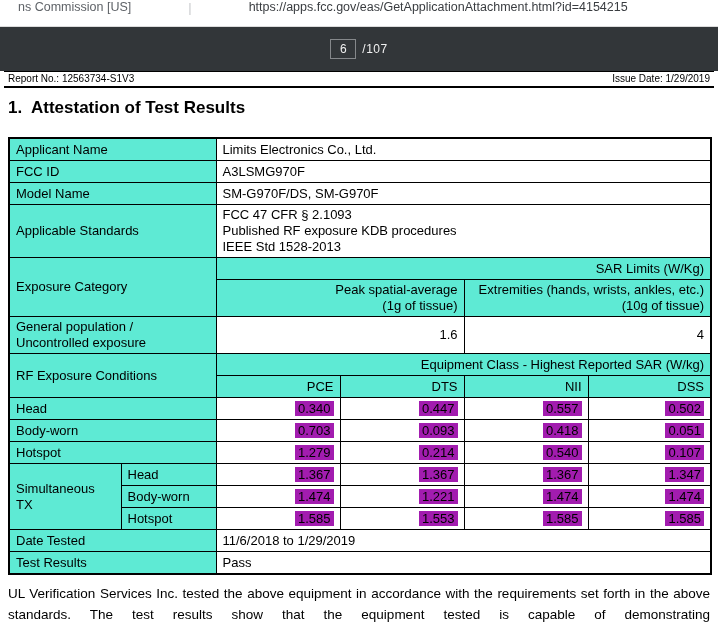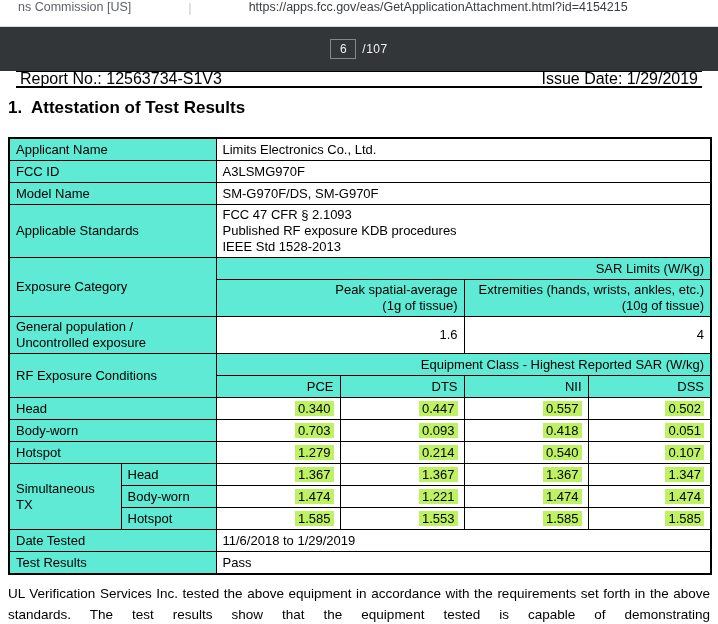--- a/index.html
+++ b/index.html
@@ -21,37 +21,37 @@
     height:44px;background:#323639;display:flex;align-items:center;justify-content:center;
   }
   .page-box{
     min-width:12px;text-align:center;border:1px solid #85888b;color:#f1f1f1;
     font-size:12px;padding:2px 6px;margin-right:6px;background:transparent;
   }
   .page-total{color:#f1f1f1;font-size:12px;letter-spacing:.5px;}
   
   .page{background:#fff;}
   .doc-header{
-    margin:0 16px;border-top:1px solid #000;border-bottom:2px solid #000;
-    display:flex;justify-content:space-between;font-size:16px;
+    margin:0 4px;border-top:1px solid #000;border-bottom:2px solid #000;
+    display:flex;justify-content:space-between;font-size:10px;
     padding:1px 4px;height:12px;line-height:11px;overflow:hidden;
   }
   .doc-title{font-size:17px;font-weight:bold;margin:10px 0 19px 8px;white-space:pre;}
   table.main{
     border-collapse:collapse;table-layout:fixed;width:702px;margin:0 8px;
     font-size:13px;border:2px solid #000;
   }
   .main td{border:1px solid #000;padding:2px 6px;height:17px;vertical-align:middle;line-height:16px;}
   .lbl{background:#5eead4;}
   .ctr{text-align:right;}
   .pre{white-space:pre-line;line-height:17px;}
   .vtop{vertical-align:top;}
   .val{padding-left:10px;}
   .std{white-space:pre-line;line-height:18px;padding-left:10px;}
-  .hl{background:#bef264;padding:0 3px;}
+  .hl{background:#a21caf;padding:0 3px;}
   .footer-par{
     width:702px;margin:8px 8px 0;font-size:13.5px;line-height:21px;
     text-align:justify;text-align-last:justify;
   }
 </style>
 </head>
 <body>
 
 <div>
 

